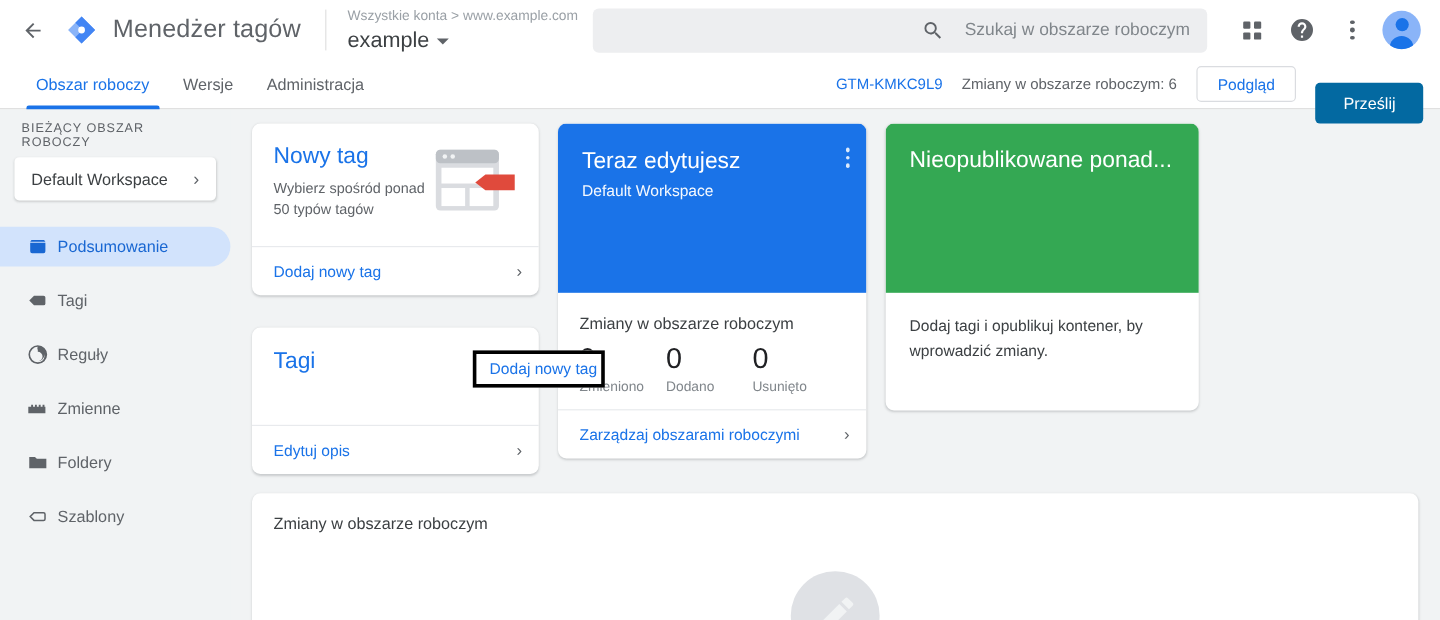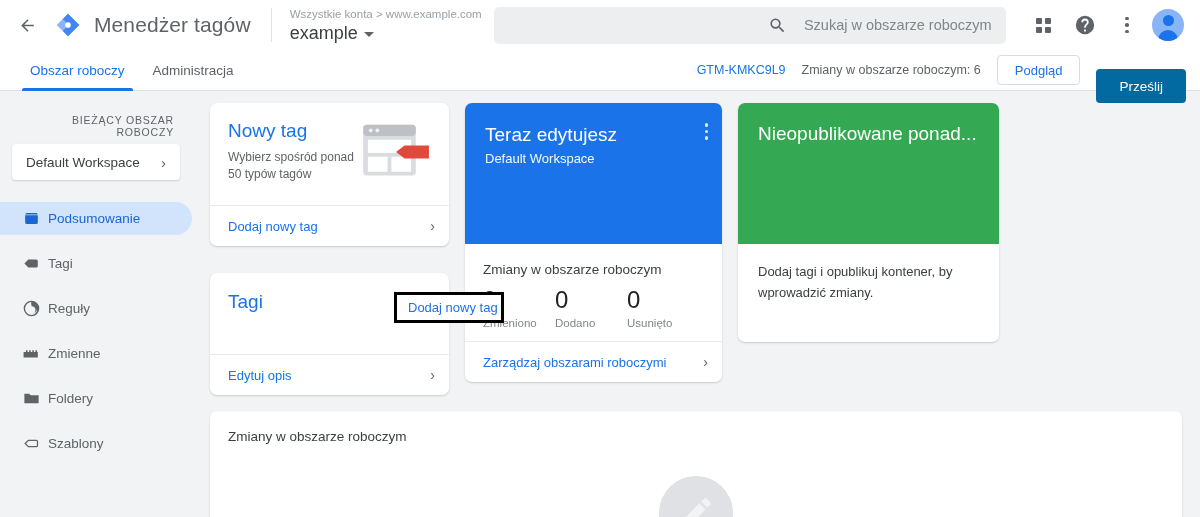--- a/index.html
+++ b/index.html
@@ -90,21 +90,21 @@
   .btn-filled {
     height: 34px; padding: 0 23px; border: none; border-radius: 4px; background: #0369a1;
     color: #fff; font-size: 13.5px; display: flex; align-items: center; cursor: pointer;
     font-family: inherit; position: relative; top: 16px;
   }
 
   
   .body { display: flex; height: 426px; }
 
   
-  .sidebar { width: 192px; flex: 0 0 192px; padding-top: 23px; background: #f1f3f4; text-align: right; }
+  .sidebar { width: 192px; flex: 0 0 192px; padding-top: 10px; background: #f1f3f4; }
   .ws-label {
     font-size: 10.5px; color: #5f6368; letter-spacing: .8px; padding: 0 18px 6px 18px;
     text-transform: uppercase;
   }
   .ws-select {
     margin: 0 12px; height: 36px; background: #fff; border-radius: 4px;
     display: flex; align-items: center; padding: 0 14px; cursor: pointer;
     box-shadow: 0 1px 2px rgba(60,64,67,.2); justify-content: space-between;
   }
   .ws-select-name { font-size: 13.5px; color: #3c4043; }
@@ -252,20 +252,23 @@
           </div>
       </div>
       <div class="avatar"></div>
     </div>
   </div>
 
   <div class="tabbar">
     <div class="tabs">
       <div class="tab active">
         <span>Obszar roboczy</span>
+      </div>
+      <div class="tab">
+        <span>Wersje</span>
       </div>
       <div class="tab">
         <span>Administracja</span>
       </div>
     </div>
     <div class="tabbar-right">
       <div class="container-id">GTM-KMKC9L9</div>
       <div class="ws-changes">Zmiany w obszarze roboczym: 6</div>
       <button class="btn-outline">Podgląd</button>
       <button class="btn-filled">Prześlij</button>

